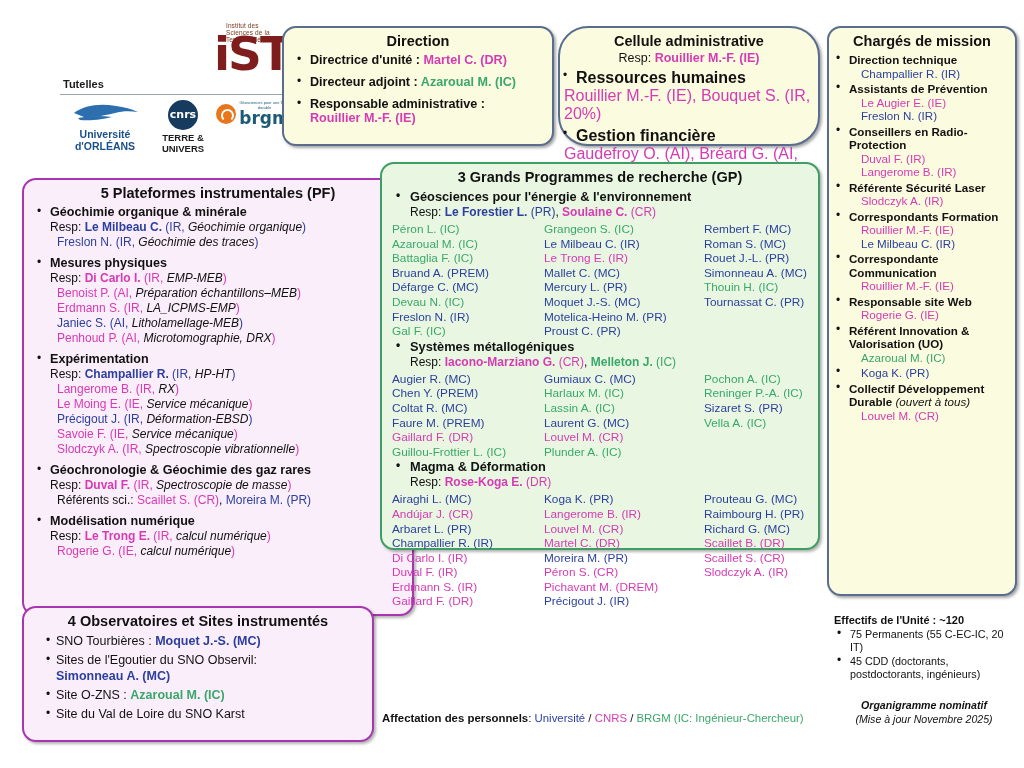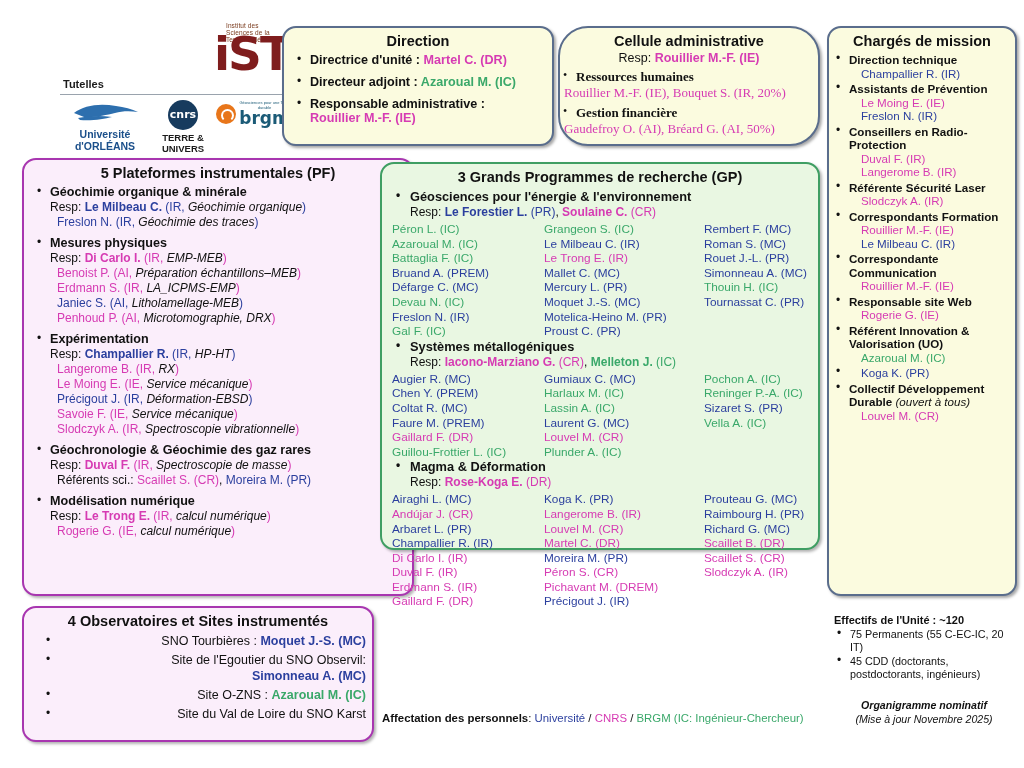--- a/index.html
+++ b/index.html
@@ -60,38 +60,38 @@
       border-radius:50%;border:2px solid #fff;border-bottom-color:transparent;}
   .brgm-word{font-size:17px;font-weight:bold;color:#1b5b77;font-family:"DejaVu Sans",sans-serif;line-height:15px;}
   .brgm-tag{font-size:4px;color:#1b5b77;display:block;}
 
   
   #direction-box{left:282px;top:26px;width:272px;height:120px;}
   #direction-box ul.bl{padding-left:12px;font-size:12.6px;}
   #direction-box ul.bl>li{margin-bottom:8px;}
 
   #cellule-box{left:558px;top:26px;width:262px;height:120px;border-radius:30px;}
-  #cellule-box ul.bl{padding-left:2px;font-size:13px;font-family:Liberation Serif, serif;}
+  #cellule-box ul.bl{padding-left:2px;font-size:16px;}
   #cellule-box ul.bl>li{margin-bottom:4px;}
 
   #chargesbox{left:827px;top:26px;width:190px;height:570px;}
   #chargesbox ul.bl{padding:0 4px 0 6px;font-size:11.6px;}
   #chargesbox ul.bl>li{margin-bottom:2px;line-height:13.5px;}
   .cm-head{font-weight:bold;color:#111;}
   .cm-sub{display:block;padding-left:12px;}
 
-  #pf-box{left:22px;top:158px;width:392px;height:438px;}
+  #pf-box{left:22px;top:178px;width:392px;height:438px;}
   #pf-box ul.bl{padding-left:12px;font-size:12px;}
   #pf-box ul.bl>li{margin-bottom:6px;line-height:15px;}
   .pf-head{font-weight:bold;font-size:12.6px;}
   .pf-resp{display:block;}
   .pf-line{display:block;padding-left:7px;}
 
   #obs-box{left:22px;top:606px;width:352px;height:136px;border-radius:14px;}
-  #obs-box ul.bl{padding-left:18px;font-size:12.5px;text-align:right;}
+  #obs-box ul.bl{padding-left:18px;font-size:12.5px;}
   #obs-box ul.bl>li{margin-bottom:3px;line-height:16px;}
   #obs-box ul.bl>li:before{left:4px;}
 
   #gp-box{left:380px;top:162px;width:440px;height:388px;}
   .gp-sec{padding:0 6px 0 8px;}
   .gp-sec-title{position:relative;padding-left:20px;font-weight:bold;font-size:12.8px;margin-bottom:1px;}
   .gp-sec-title:before{content:"\2022";position:absolute;left:6px;top:-1px;font-size:12px;}
   .gp-resp{padding-left:20px;font-size:12px;margin-bottom:3px;}
   .gp-cols{display:flex;font-size:11.8px;line-height:14.6px;padding-left:2px;}
   .gp-col{flex:none;}
@@ -164,21 +164,21 @@
   <ul class="bl" id="cellule-list">
       <li><span class="b">Ressources humaines</span><br><span class="cnrs" style="margin-left: -12px; display: inline-block;">Rouillier M.-F. (IE), Bouquet S. (IR, 20%)</span></li>
       <li><span class="b">Gestion financière</span><br><span class="cnrs" style="margin-left: -12px; display: inline-block;">Gaudefroy O. (AI), Bréard G. (AI, 50%)</span></li>
     </ul>
 </div>
 
 <div class="box box-yellow" id="chargesbox">
   <div class="box-title">Chargés de mission</div>
   <ul class="bl" id="charges-list">
       <li><span class="cm-head">Direction technique</span><span class="cm-sub uo">Champallier R. (IR)</span></li>
-      <li><span class="cm-head">Assistants de Prévention</span><span class="cm-sub cnrs">Le Moing E. (IE)</span><span class="cm-sub uo">Freslon N. (IR)</span></li>
+      <li><span class="cm-head">Assistants de Prévention</span><span class="cm-sub cnrs">Le Augier E. (IE)</span><span class="cm-sub uo">Freslon N. (IR)</span></li>
       <li><span class="cm-head">Conseillers en Radio-Protection</span><span class="cm-sub cnrs">Duval F. (IR)</span><span class="cm-sub cnrs">Langerome B. (IR)</span></li>
       <li><span class="cm-head">Référente Sécurité Laser</span><span class="cm-sub cnrs">Slodczyk A. (IR)</span></li>
       <li><span class="cm-head">Correspondants Formation</span><span class="cm-sub cnrs">Rouillier M.-F. (IE)</span><span class="cm-sub uo">Le Milbeau C. (IR)</span></li>
       <li><span class="cm-head">Correspondante Communication</span><span class="cm-sub cnrs">Rouillier M.-F. (IE)</span></li>
       <li><span class="cm-head">Responsable site Web</span><span class="cm-sub cnrs">Rogerie G. (IE)</span></li>
       <li><span class="cm-head">Référent Innovation &amp; Valorisation (UO)</span><span class="cm-sub brgm">Azaroual M. (IC)</span></li>
       <li><span class="cm-sub uo">Koga K. (PR)</span></li>
       <li><span class="cm-head">Collectif Développement Durable</span><span class="i"> (ouvert à tous)</span><span class="cm-sub cnrs">Louvel M. (CR)</span></li>
     </ul>
 </div>
@@ -191,21 +191,21 @@
       <li><span class="pf-head">Expérimentation</span><span class="pf-resp"><span>Resp: </span><span class="b uo">Champallier R.</span><span class="uo"><span> (IR, </span><span class="i blk">HP-HT</span><span>)</span></span></span><span class="pf-line"><span class="cnrs">Langerome B.</span><span class="cnrs"><span> (IR, </span><span class="i blk">RX</span><span>)</span></span></span><span class="pf-line"><span class="cnrs">Le Moing E.</span><span class="cnrs"><span> (IE, </span><span class="i blk">Service mécanique</span><span>)</span></span></span><span class="pf-line"><span class="uo">Précigout J.</span><span class="uo"><span> (IR, </span><span class="i blk">Déformation-EBSD</span><span>)</span></span></span><span class="pf-line"><span class="cnrs">Savoie F.</span><span class="cnrs"><span> (IE, </span><span class="i blk">Service mécanique</span><span>)</span></span></span><span class="pf-line"><span class="cnrs">Slodczyk A.</span><span class="cnrs"><span> (IR, </span><span class="i blk">Spectroscopie vibrationnelle</span><span>)</span></span></span></li>
       <li><span class="pf-head">Géochronologie &amp; Géochimie des gaz rares</span><span class="pf-resp"><span>Resp: </span><span class="b cnrs">Duval F.</span><span class="cnrs"><span> (IR, </span><span class="i blk">Spectroscopie de masse</span><span>)</span></span></span><span class="pf-line"><span>Référents sci.: </span><span class="cnrs">Scaillet S. (CR)</span><span>, </span><span class="uo">Moreira M. (PR)</span></span></li>
       <li><span class="pf-head">Modélisation numérique</span><span class="pf-resp"><span>Resp: </span><span class="b cnrs">Le Trong E.</span><span class="cnrs"><span> (IR, </span><span class="i blk">calcul numérique</span><span>)</span></span></span><span class="pf-line"><span class="cnrs">Rogerie G.</span><span class="cnrs"><span> (IE, </span><span class="i blk">calcul numérique</span><span>)</span></span></span></li>
     </ul>
 </div>
 
 <div class="box box-pink" id="obs-box">
   <div class="box-title">4 Observatoires et Sites instrumentés</div>
   <ul class="bl tight" id="obs-list">
       <li><span>SNO Tourbières : </span><span class="b uo">Moquet J.-S. (MC)</span></li>
-      <li><span>Site de l'Egoutier du SNO Observil:</span><br><span class="b uo">Simonneau A. (MC)</span></li>
+      <li><span>Sites de l'Egoutier du SNO Observil:</span><br><span class="b uo">Simonneau A. (MC)</span></li>
       <li><span>Site O-ZNS : </span><span class="b brgm">Azaroual M. (IC)</span></li>
       <li><span>Site du Val de Loire du SNO Karst</span></li>
     </ul>
 </div>
 
 <div class="box box-green" id="gp-box">
   <div class="box-title">3 Grands Programmes de recherche (GP)</div>
   <div id="gp-sections">
       <div class="gp-sec">
         <div class="gp-sec-title">Géosciences pour l'énergie &amp; l'environnement</div>

